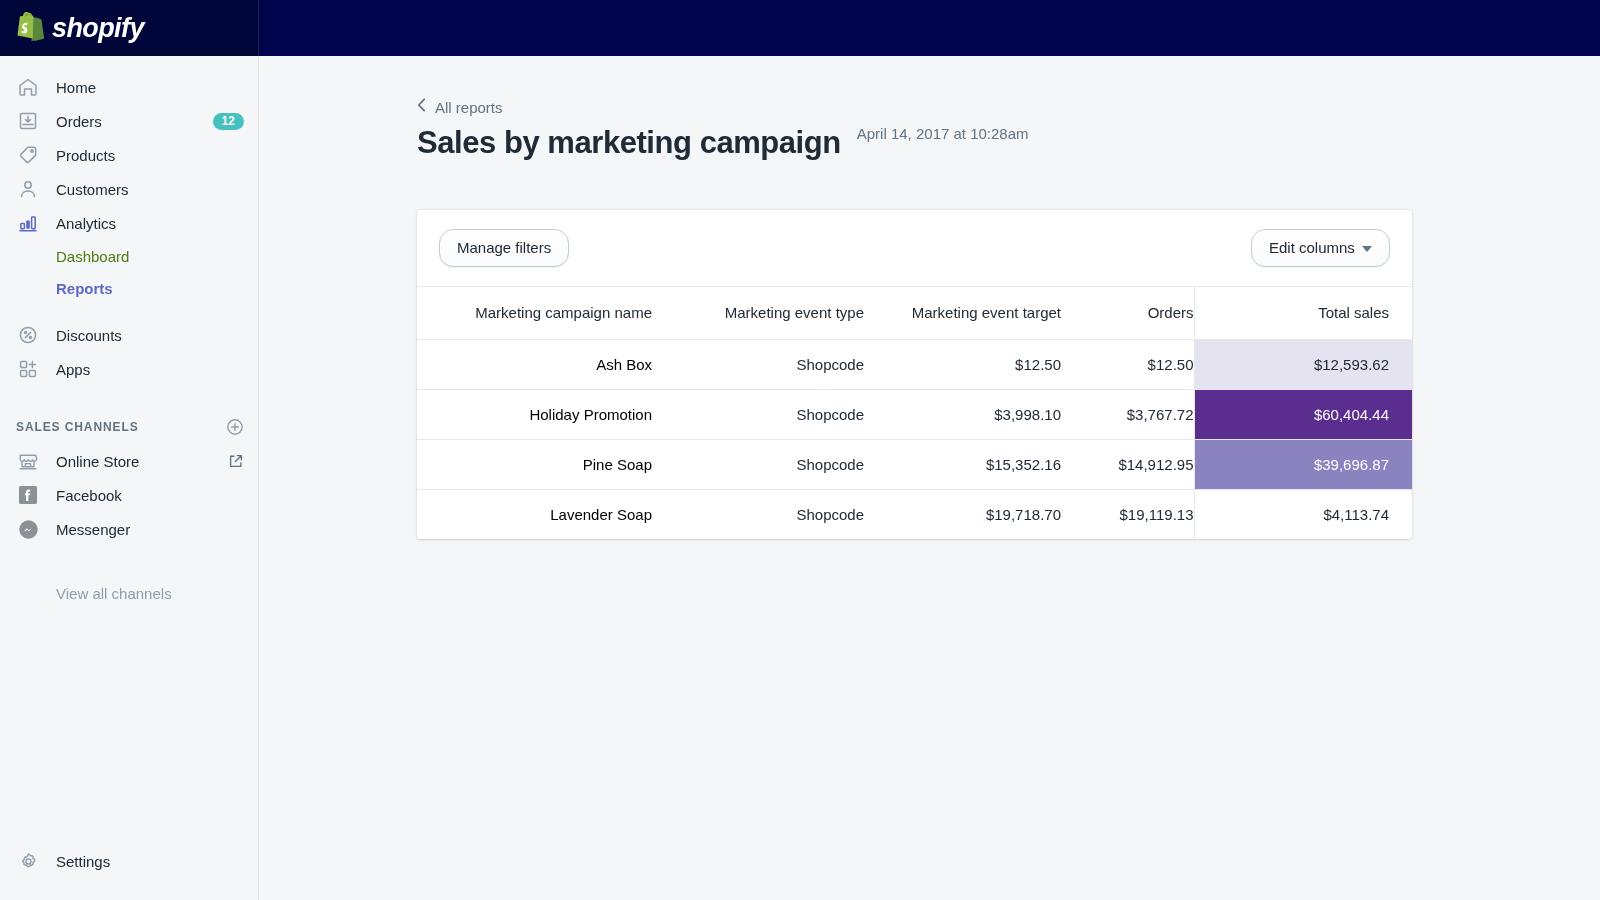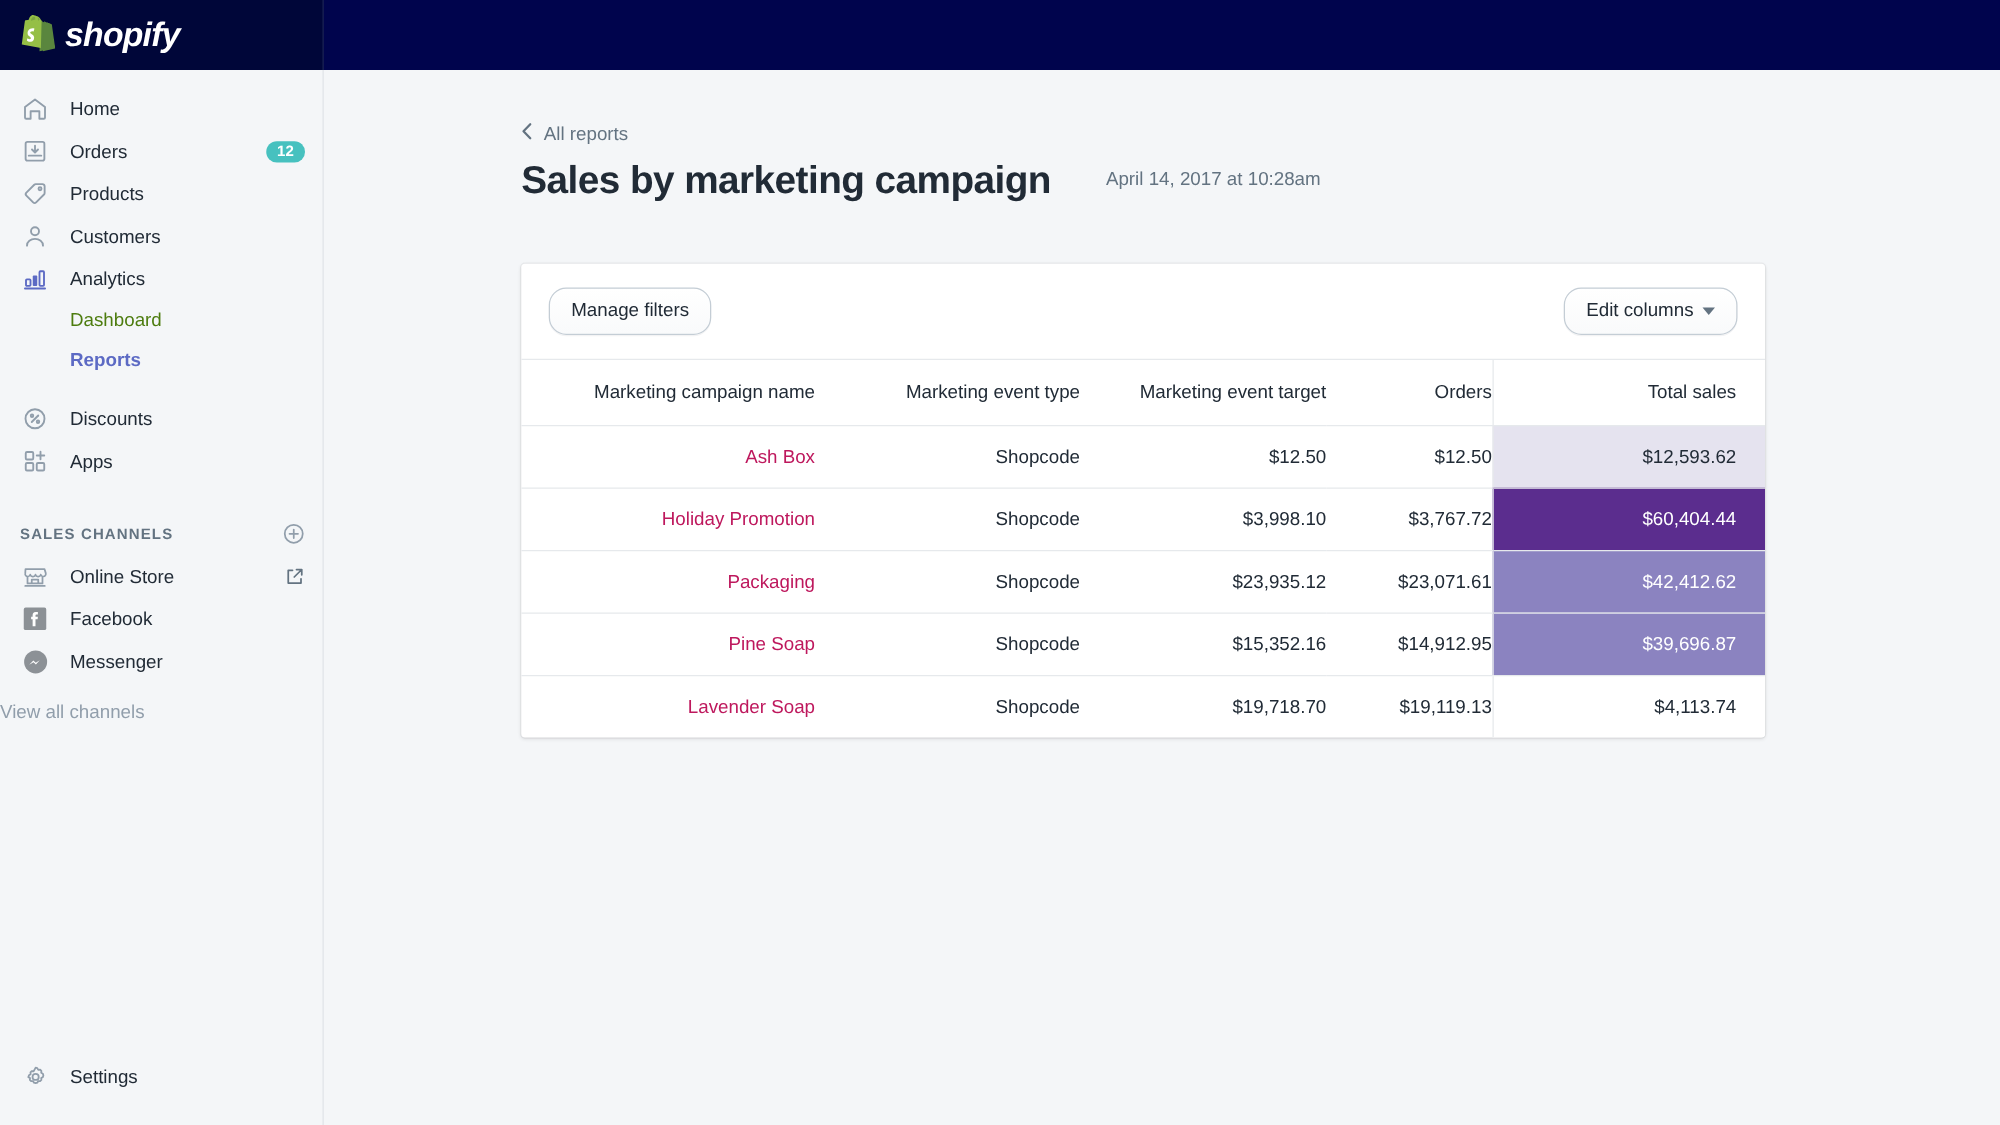--- a/index.html
+++ b/index.html
@@ -113,24 +113,26 @@
     font-size: 12px;
     font-weight: bold;
     letter-spacing: 0.9px;
     color: #637381;
   }
   .section-action { margin-left: auto; display: flex; cursor: pointer; }
 
   .ext-icon { margin-left: auto; display: flex; cursor: pointer; }
 
   .viewall {
+    padding-left: 56px;
     height: 32px;
     display: flex;
-    align-items: flex-end;
-    cursor: pointer;
+    align-items: center;
+    cursor: pointer;
+    margin-top: 31px;
   }
   .viewall span { font-size: 15px; color: #919eab; }
 
   .settings-row {
     position: absolute;
     bottom: 22px; left: 0;
     width: 259px;
     display: flex;
     align-items: center;
     height: 34px;
@@ -154,21 +156,21 @@
     align-items: center;
     cursor: pointer;
     margin-bottom: 9px;
   }
   .breadcrumb-chevron {
     display: block;
     margin-right: 9px;
   }
   .breadcrumb-label { font-size: 15px; color: #637381; }
 
-  .title-row { display: flex; align-items: center; gap: 28px; }
+  .title-row { display: flex; align-items: flex-start; }
   .page-title {
     font-size: 31px;
     font-weight: bold;
     color: #212b36;
     letter-spacing: -0.45px;
     line-height: 1.15;
   }
   .page-timestamp {
     margin-left: 16px;
     font-size: 15px;
@@ -246,21 +248,21 @@
     border-left: 1px solid #e6e9ec;
     padding-right: 23px;
   }
   td.col-total {
     border-left: 1px solid #e6e9ec;
     padding-right: 23px;
     font-variant-numeric: tabular-nums;
   }
 
   .cell-link {
-    color: #be185d;
+    color: #000000;
     text-decoration: none;
     cursor: pointer;
   }
 
   .heat-light { background: #e5e3ef; color: #212b36; }
   .heat-dark  { background: #5b2d8e; color: #ffffff; }
   .heat-mid   { background: #8b83c0; color: #ffffff; }
   .heat-none  { background: #ffffff; color: #212b36; }
 </style>
 </head>
@@ -492,29 +494,20 @@
         <tr>
           <td class="col-name">
             <a class="cell-link">Holiday Promotion</a>
           </td>
           <td class="col-type">Shopcode</td>
           <td class="col-target">$3,998.10</td>
           <td class="col-orders">$3,767.72</td>
           <td class="col-total heat-dark">$60,404.44</td>
         </tr>
 
-        <tr>
-          <td class="col-name">
-            <a class="cell-link">Packaging</a>
-          </td>
-          <td class="col-type">Shopcode</td>
-          <td class="col-target">$23,935.12</td>
-          <td class="col-orders">$23,071.61</td>
-          <td class="col-total heat-mid">$42,412.62</td>
-        </tr>
 
         <tr>
           <td class="col-name">
             <a class="cell-link">Pine Soap</a>
           </td>
           <td class="col-type">Shopcode</td>
           <td class="col-target">$15,352.16</td>
           <td class="col-orders">$14,912.95</td>
           <td class="col-total heat-mid">$39,696.87</td>
         </tr>

